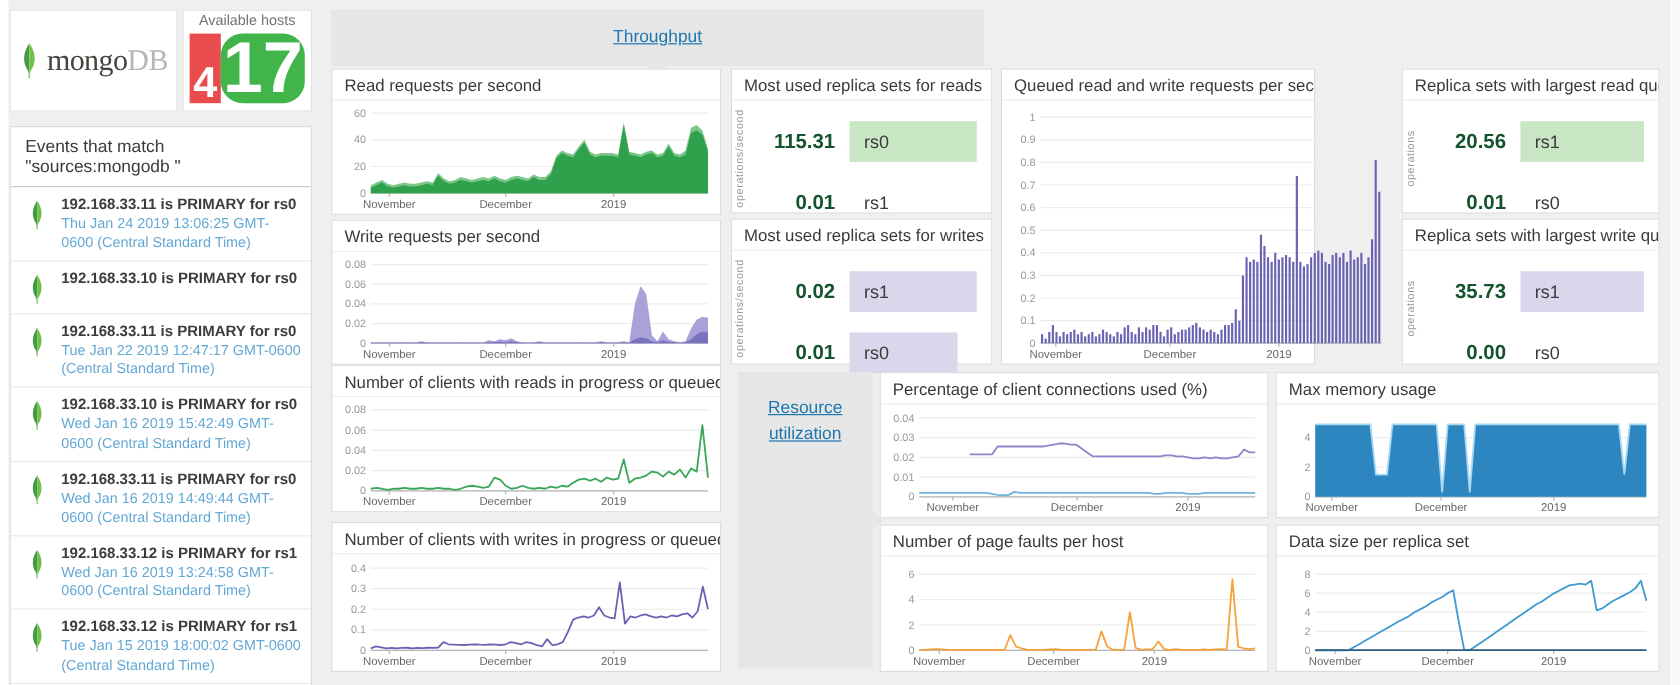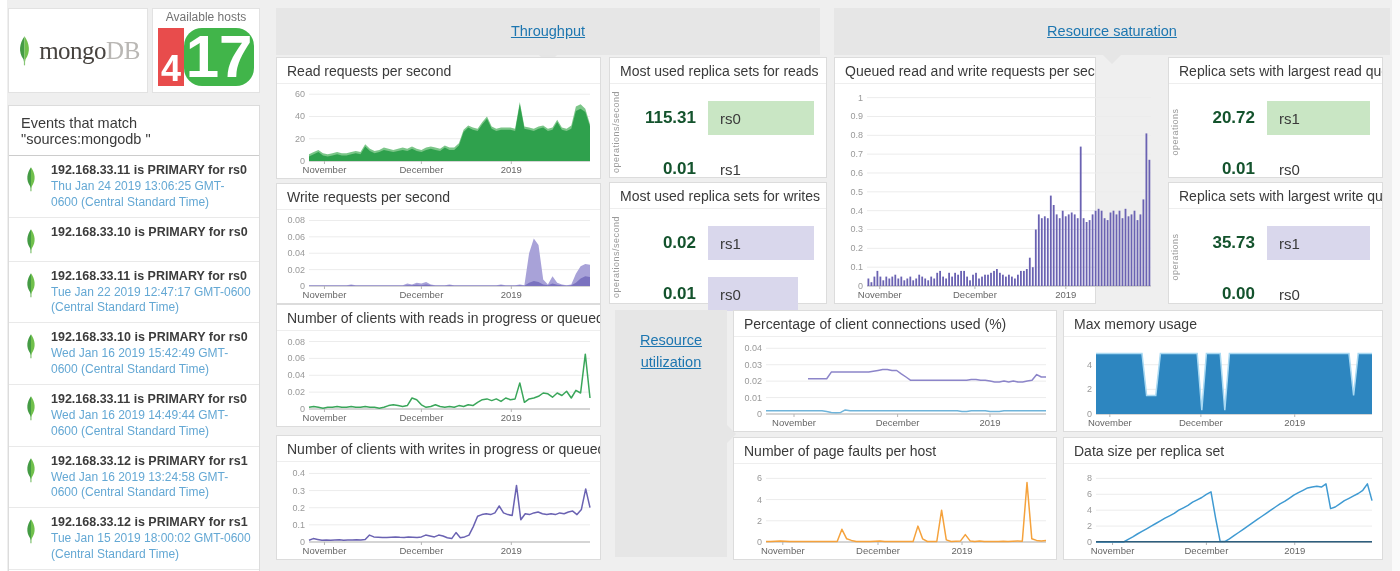--- a/index.html
+++ b/index.html
@@ -154,24 +154,20 @@
             <div class="event-title">192.168.33.12 is PRIMARY for rs1</div>
             <div class="event-time">Tue Jan 15 2019 18:00:02 GMT-0600 (Central Standard Time)</div>
           </div>
         </div>
 
       </div>
   </div>
 
   <div class="hbar" style="left:276px;width:544px;">
     <a>Throughput</a>
-    <div class="notch-down"></div>
-  </div>
-  <div class="hbar" style="left:834px;width:556px;">
-    <a>Resource saturation</a>
     <div class="notch-down"></div>
   </div>
 
   <div class="panel" style="left:276px;top:57px;width:325px;height:122px;">
     <div class="panel-title">Read requests per second</div>
     <div class="chart"><svg width="319" height="90">
           <line x1="30" x2="311" y1="75" y2="75" stroke="#ececec"></line>
           <text x="26" y="78" class="tick" text-anchor="end">0</text>
           <line x1="30" x2="311" y1="52.74193548387097" y2="52.74193548387097" stroke="#ececec"></line>
           <text x="26" y="55.74193548387097" class="tick" text-anchor="end">20</text>
@@ -436,21 +432,21 @@
         </svg></div>
   </div>
 
   <div class="panel" style="left:1168px;top:57px;width:215px;height:121px;">
     <div class="panel-title">Replica sets with largest read queues</div>
     <div class="stat-body">
       <div class="unit">operations</div>
       <div class="stat-rows">
 
           <div class="stat-row">
-            <div class="stat-value">20.72</div>
+            <div class="stat-value">20.56</div>
             <div class="stat-bar">
               <div class="stat-fill" style="width: 100%; background: rgb(201, 230, 196);">rs1</div>
             </div>
           </div>
 
           <div class="stat-row">
             <div class="stat-value">0.01</div>
             <div class="stat-bar">
               <div class="stat-fill" style="width: auto;">rs0</div>
             </div>

